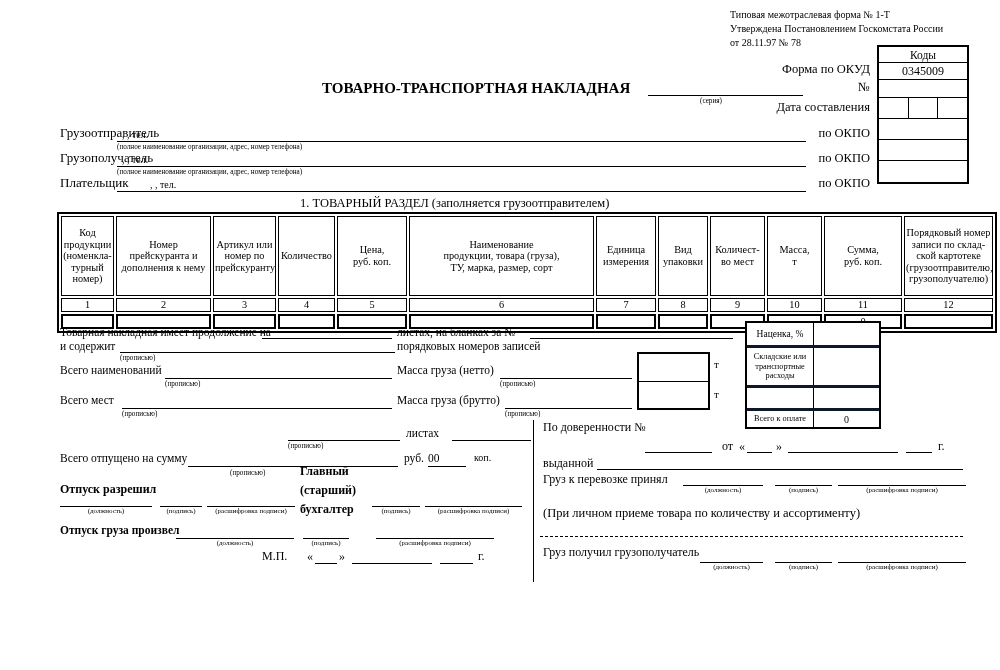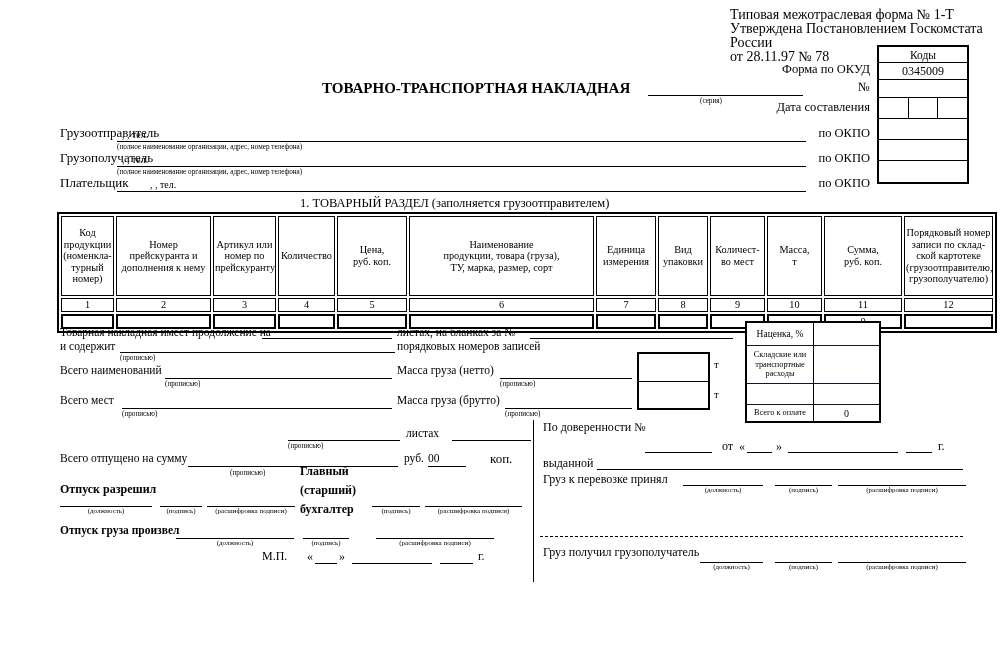--- a/index.html
+++ b/index.html
@@ -7,21 +7,21 @@
         font-family:"Liberation Serif","DejaVu Serif",serif;overflow:hidden;}
   .t{position:absolute;font-size:12px;white-space:nowrap;line-height:1.15;}
   .b{font-weight:bold;}
   .sm{font-size:7.2px;}
   .pre{white-space:pre-line;}
   .ln{position:absolute;border-top:1.4px solid #000;height:0;}
   .sig{position:absolute;border-top:1.2px solid #000;text-align:center;font-size:7px;
        padding-top:1px;line-height:1;}
   .ctr{}
   
-  .note{position:absolute;left:730px;top:8px;font-size:14px;line-height:14px;}
+  .note{position:absolute;left:730px;top:8px;font-size:10px;line-height:14px;}
   
   .codes{position:absolute;left:877px;top:45px;width:88px;border:2.5px solid #000;background:#fff;}
   .crow{border-bottom:1px solid #000;display:flex;align-items:center;justify-content:center;
         font-size:11.5px;}
   .crow:last-child{border-bottom:none;}
   .datecells{display:flex;width:100%;height:100%;}
   .datecells div{flex:1;border-right:1px solid #000;}
   .datecells div:last-child{border-right:none;}
   .clabel{position:absolute;right:130px;text-align:right;font-size:12.5px;white-space:nowrap;}
   
@@ -29,21 +29,21 @@
   table.goods{border-collapse:separate;border-spacing:2px;border:2px solid #000;
               table-layout:fixed;width:910px;background:#fff;}
   table.goods th,table.goods td{border:1px solid #000;box-sizing:border-box;
               font-weight:normal;text-align:center;vertical-align:middle;
               font-size:10.3px;line-height:1.12;padding:1px;overflow:hidden;}
   table.goods th{height:80px;white-space:pre-line;}
   tr.numr td{height:12px;padding:0;}
   tr.valr td{height:11px;padding:0;border:2px solid #000;}
   
   .surcharge{position:absolute;left:745px;top:321px;width:132px;border:2px solid #000;background:#fff;}
-  .srow{display:flex;border-bottom:1px solid #0f172a;align-items:stretch;}
+  .srow{display:flex;border-bottom:3px solid #0f172a;align-items:stretch;}
   .srow:last-child{border-bottom:none;}
   .slabel{width:66px;border-right:1px solid #000;display:flex;align-items:center;
           justify-content:center;text-align:center;font-size:8.3px;line-height:1.15;white-space:pre-line;}
   .sval{flex:1;display:flex;align-items:center;justify-content:center;font-size:10px;}
   
   .massbox{position:absolute;left:637px;top:352px;width:69px;height:54px;border:2.5px solid #000;}
   .massbox .mid{position:absolute;left:0;right:0;top:50%;border-top:1.5px solid #000;}
   .vdiv{position:absolute;left:533px;top:420px;height:162px;border-left:1.5px solid #000;}
 </style>
 </head>
@@ -240,21 +240,21 @@
   <div class="ln" style="left:288px;top:440px;width:112px;"></div>
   <div class="t" style="left:406px;top:427px;font-size:11.5px;">листах</div>
   <div class="ln" style="left:452px;top:440px;width:79px;"></div>
   <div class="t sm ctr" style="left:288px;top:442px;width:112px;">(прописью)</div>
 
   <div class="t" style="left:60px;top:452px;font-size:11.5px;">Всего отпущено на сумму</div>
   <div class="ln" style="left:188px;top:466px;width:210px;"></div>
   <div class="t" style="left:404px;top:452px;font-size:11.5px;">руб.</div>
   <div class="t ctr" style="left:428px;top:452px;width:38px;font-size:11.5px;">00</div>
   <div class="ln" style="left:428px;top:466px;width:38px;"></div>
-  <div class="t" style="left:474px;top:452px;font-size:13px;margin-left:16px;">коп.</div>
+  <div class="t" style="left:474px;top:452px;font-size:10px;">коп.</div>
   <div class="t sm ctr" style="left:230px;top:469px;width:110px;">(прописью)</div>
 
   <div class="t b" style="left:60px;top:483px;font-size:12px;">Отпуск разрешил</div>
   <div class="t b pre" style="left:300px;top:462px;font-size:12px;line-height:19px;white-space:pre-line;">Главный
 (старший)
 бухгалтер</div>
 
   <div class="sig" style="left:60px;top:506px;width:92px;"><span>(должность)</span></div>
   <div class="sig" style="left:160px;top:506px;width:42px;"><span>(подпись)</span></div>
   <div class="sig" style="left:207px;top:506px;width:88px;"><span>(расшифровка подписи)</span></div>
@@ -287,20 +287,21 @@
   <div class="t" style="left:938px;top:440px;font-size:12px;">г.</div>
 
   <div class="t" style="left:543px;top:457px;font-size:12px;">выданной</div>
   <div class="ln" style="left:597px;top:469px;width:366px;"></div>
 
   <div class="t" style="left:543px;top:473px;font-size:12px;">Груз к перевозке принял</div>
   <div class="sig" style="left:683px;top:485px;width:80px;"><span>(должность)</span></div>
   <div class="sig" style="left:775px;top:485px;width:57px;"><span>(подпись)</span></div>
   <div class="sig" style="left:838px;top:485px;width:128px;"><span>(расшифровка подписи)</span></div>
 
+  <div class="t" style="left:543px;top:506px;font-size:12.5px;">(При личном приеме товара по количеству и ассортименту)</div>
   <div class="ln" style="left:540px;top:536px;width:423px;border-top-style:dashed;border-top-width:1.2px;"></div>
 
   <div class="t" style="left:543px;top:546px;font-size:12px;">Груз получил грузополучатель</div>
   <div class="sig" style="left:700px;top:562px;width:63px;"><span>(должность)</span></div>
   <div class="sig" style="left:775px;top:562px;width:57px;"><span>(подпись)</span></div>
   <div class="sig" style="left:838px;top:562px;width:128px;"><span>(расшифровка подписи)</span></div>
 
 </div>
 
 </body></html>

